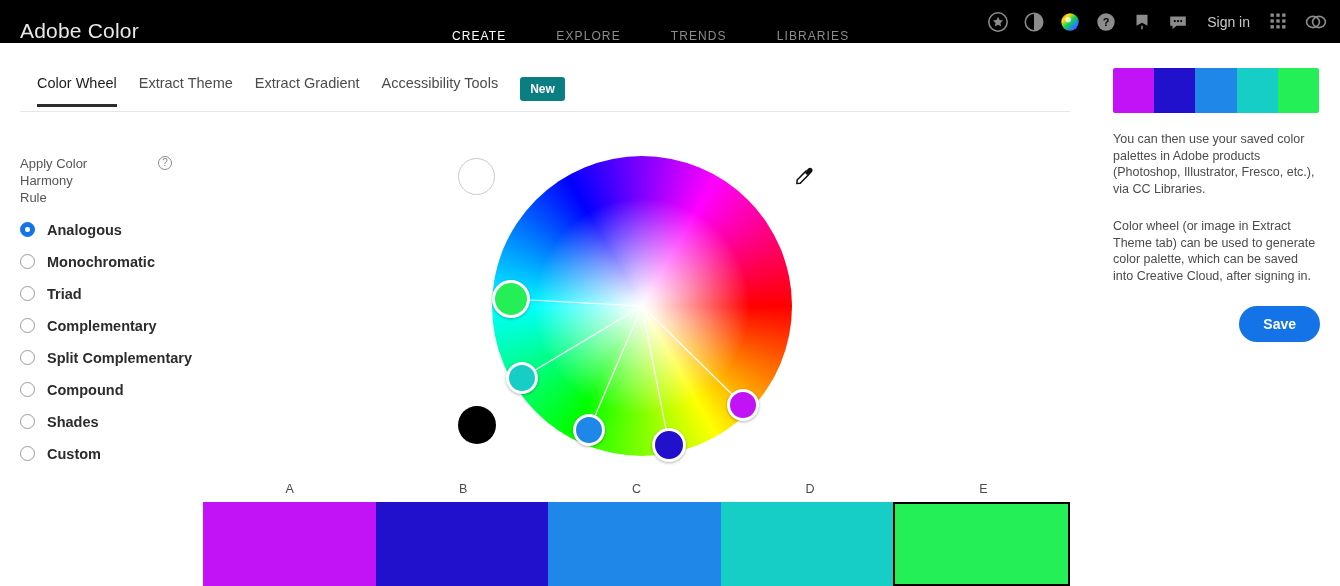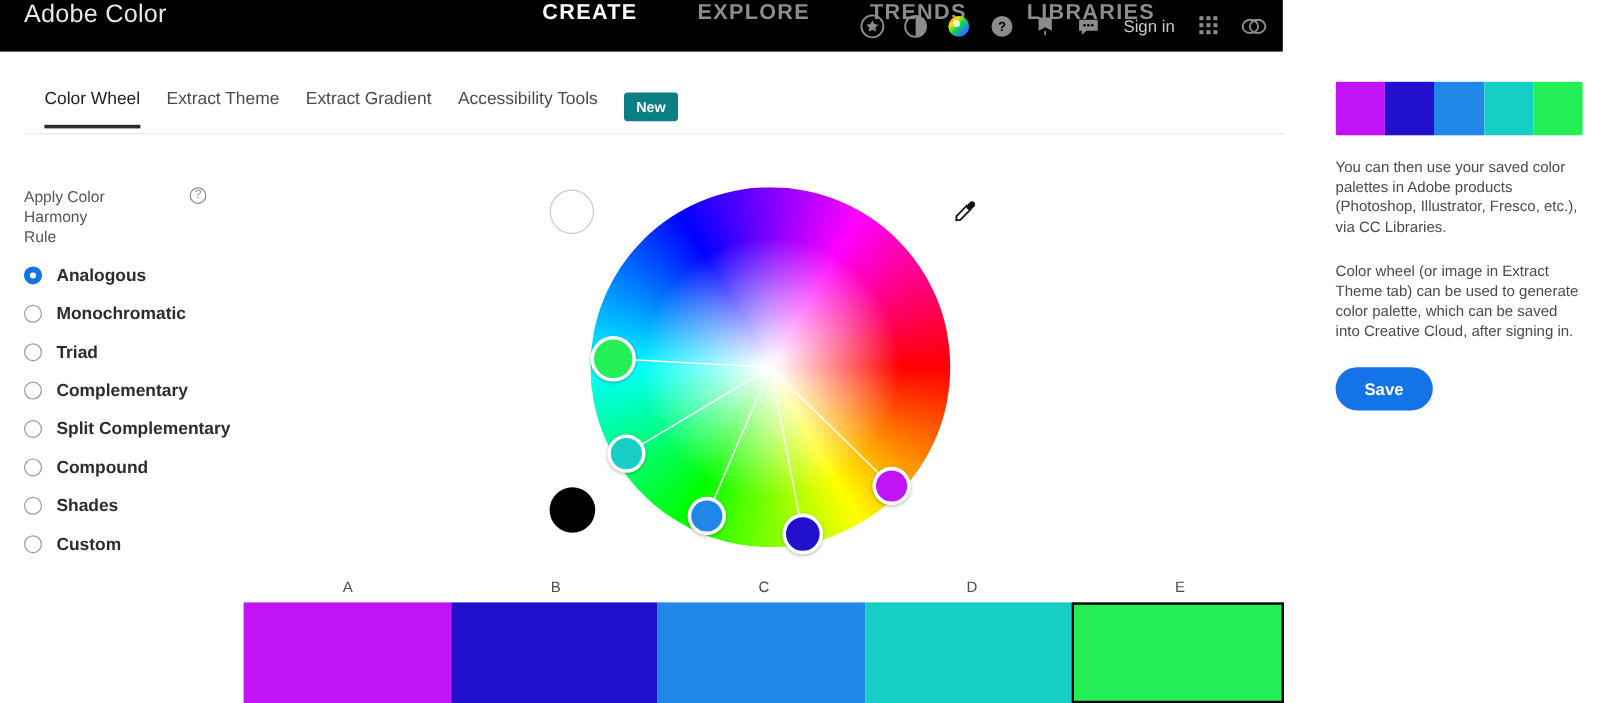--- a/index.html
+++ b/index.html
@@ -6,30 +6,30 @@
   html, body {
     width: 1340px; height: 586px;
     background: #fff;
     font-family: "Liberation Sans", sans-serif;
     overflow: hidden;
   }
   .app { position: relative; width: 1340px; height: 586px; background: #fff; }
 
   
   .topbar {
-    position: absolute; left: 0; top: 0; width: 1069px; height: 43px;
-    background: #000; display: flex; align-items: flex-start;
+    position: absolute; left: 0; top: 0; width: 1340px; height: 43px;
+    background: #000; display: flex; align-items: flex-end;
   }
   .brand {
     color: #e8e8e8; font-size: 21px; letter-spacing: .2px;
     margin-left: 20px; white-space: nowrap; font-weight: 400;
   }
   .mainnav { display: flex; align-items: center; gap: 0; margin-left: 288px; }
   .mainnav a {
-    color: #8c8c8c; font-size: 18px; font-weight: bold; letter-spacing: 1.1px;
+    color: #8c8c8c; font-size: 12px; font-weight: normal; letter-spacing: 1.1px;
     text-decoration: none; padding: 0 25px; white-space: nowrap;
   }
   .mainnav a.active { color: #fff; }
 
   .topicons {
     position: absolute; right: 14px; top: 0; height: 43px;
     display: flex; align-items: center; gap: 14px;
   }
   .ticon { width: 22px; height: 22px; display: block; }
   .signin {
@@ -131,21 +131,21 @@
   .pswatch.base { border: 2px solid #000; }
 
   
   .rightpanel { position: absolute; left: 1113px; top: 68px; width: 207px; }
   .minipalette { display: flex; height: 45px; width: 206px; border-radius: 2px; overflow: hidden; }
   .mini { flex: 1; }
   .rtext {
     margin-top: 21px; font-size: 12.5px; color: #4b4b4b; line-height: 16.5px;
   }
   .rtext.second { margin-top: 18px; }
-  .saverow { display: flex; justify-content: flex-start; margin-top: 22px; }
+  .saverow { display: flex; justify-content: flex-end; margin-top: 22px; }
   .savebtn {
     background: #1473e6; color: #fff; border: none; border-radius: 18px;
     font-size: 14px; font-weight: bold; padding: 10px 24px;
     font-family: "Liberation Sans", sans-serif; cursor: pointer;
   }
 </style>
 </head>
 <body>
 
 <div class="app">

